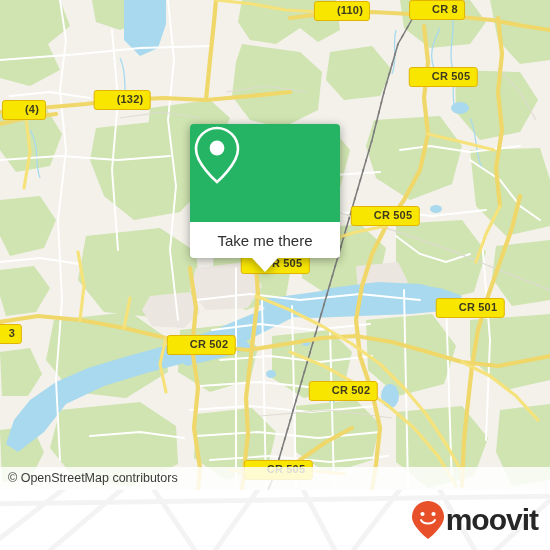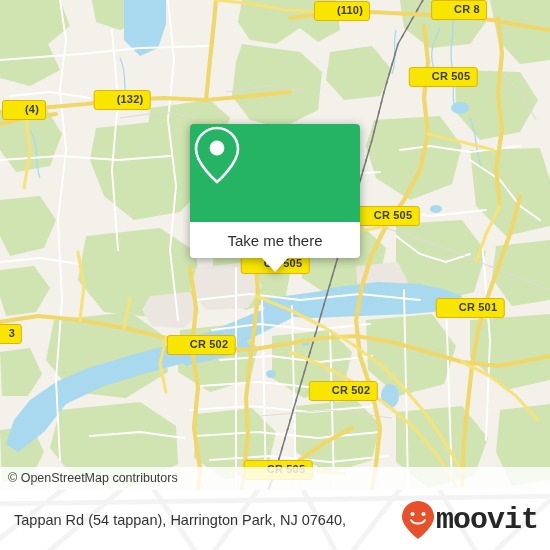--- a/index.html
+++ b/index.html
@@ -20,39 +20,39 @@
           padding:3px 6px 4px 22px;white-space:nowrap;
           letter-spacing:.2px;box-sizing:border-box;text-align:right;}
 
   
   #attrib{position:absolute;left:0;bottom:0;width:100%;
           background:rgba(255,255,255,.82);
           font-size:12.5px;color:#3a3a3a;padding:4px 12px 5px 8px;
           box-sizing:border-box;}
 
   
-  #popup{position:absolute;left:190px;top:124px;width:170px;
+  #popup{position:absolute;left:190px;top:124px;width:150px;
          filter:drop-shadow(0 2px 5px rgba(0,0,0,.35));}
   #popup-img{height:98px;background:#24b464;border-radius:4px 4px 0 0;
              display:flex;align-items:center;justify-content:center;}
   #popup-cta{height:36px;background:#fff;border-radius:0 0 4px 4px;
              display:flex;align-items:center;justify-content:center;
              font-size:15px;color:#2f2f2f;}
   #popup-tail{position:absolute;left:50%;top:134px;transform:translateX(-50%);
               width:0;height:0;border-left:13px solid transparent;
               border-right:13px solid transparent;border-top:14px solid #fff;}
 
   
   #footer{position:absolute;left:0;top:490px;width:550px;height:60px;
           background:#ffffff;overflow:hidden;}
   #footer-mesh{position:absolute;left:0;top:0;width:550px;height:60px;opacity:.5;}
   #footer-inner{position:relative;display:flex;align-items:center;
                 height:60px;padding:0 12px 0 14px;box-sizing:border-box;}
   #addr{flex:1;font-size:14.5px;line-height:19px;color:#333;}
-  #brand{display:flex;align-items:center;gap:1px;font-family:Liberation Mono, monospace;}
+  #brand{display:flex;align-items:center;gap:1px;}
   #brand-word{font-size:30px;font-weight:bold;color:#262626;letter-spacing:-1px;}
 </style>
 </head>
 <body>
 
 <div id="screen">
 
   <div id="map">
 
     <svg width="550" height="490" viewBox="0 0 550 490" xmlns="http://www.w3.org/2000/svg">
@@ -213,21 +213,21 @@
       <path class="rm" d="M500,206 L486,234 L476,262"></path>
       <path class="rm" d="M80,320 L84,286 L78,252"></path>
       <path class="rm" d="M124,328 L130,298"></path>
       <path class="rm" d="M462,362 L490,376 L516,396 L538,420"></path>
       <path class="rm" d="M166,338 L160,364 L166,392"></path>
     </svg>
 
     <div class="shield" style="left:24px;top:110px;">(4)</div>
     <div class="shield" style="left:122px;top:100px;">(132)</div>
     <div class="shield" style="left:342px;top:11px;">(110)</div>
-    <div class="shield" style="left:459px;top:10px;">CR 8</div>
+    <div class="shield" style="left:437px;top:10px;">CR 8</div>
     <div class="shield" style="left:443px;top:77px;">CR 505</div>
     <div class="shield" style="left:385px;top:216px;">CR 505</div>
     <div class="shield" style="left:470px;top:308px;">CR 501</div>
     <div class="shield" style="left:4px;top:334px;">3</div>
     <div class="shield" style="left:201px;top:345px;">CR 502</div>
     <div class="shield" style="left:343px;top:391px;">CR 502</div>
     <div class="shield" style="left:278px;top:470px;">CR 505</div>
 
     <div class="shield" style="left:275px;top:264px;opacity:1;">CR 505</div>
 
@@ -258,21 +258,20 @@
         <path d="M214,62 L262,-6"></path>
         <path d="M300,-6 L336,62"></path>
         <path d="M352,62 L404,-6"></path>
         <path d="M436,-6 L476,62"></path>
         <path d="M494,62 L550,10"></path>
         <path d="M-10,14 L560,6"></path>
       </g>
     </svg>
     <div id="footer-inner">
       <div id="addr">
-        <div>Tappan Rd (54 tappan), Harrington Park, NJ 07640,</div>
       </div>
       <div id="brand">
         <svg width="34" height="40" viewBox="0 0 34 40" xmlns="http://www.w3.org/2000/svg">
           <path d="M17,1 C8.2,1 1,8.2 1,17 C1,27 17,39 17,39 C17,39 33,27 33,17 C33,8.2 25.8,1 17,1 Z" fill="#e8502a"></path>
           <circle cx="11.5" cy="14" r="2.1" fill="#ffffff"></circle>
           <circle cx="22.5" cy="14" r="2.1" fill="#ffffff"></circle>
           <path d="M10,20 C12.5,24.5 21.5,24.5 24,20" fill="none" stroke="#ffffff" stroke-width="2" stroke-linecap="round"></path>
         </svg>
         <span id="brand-word">moovit</span>
       </div>

